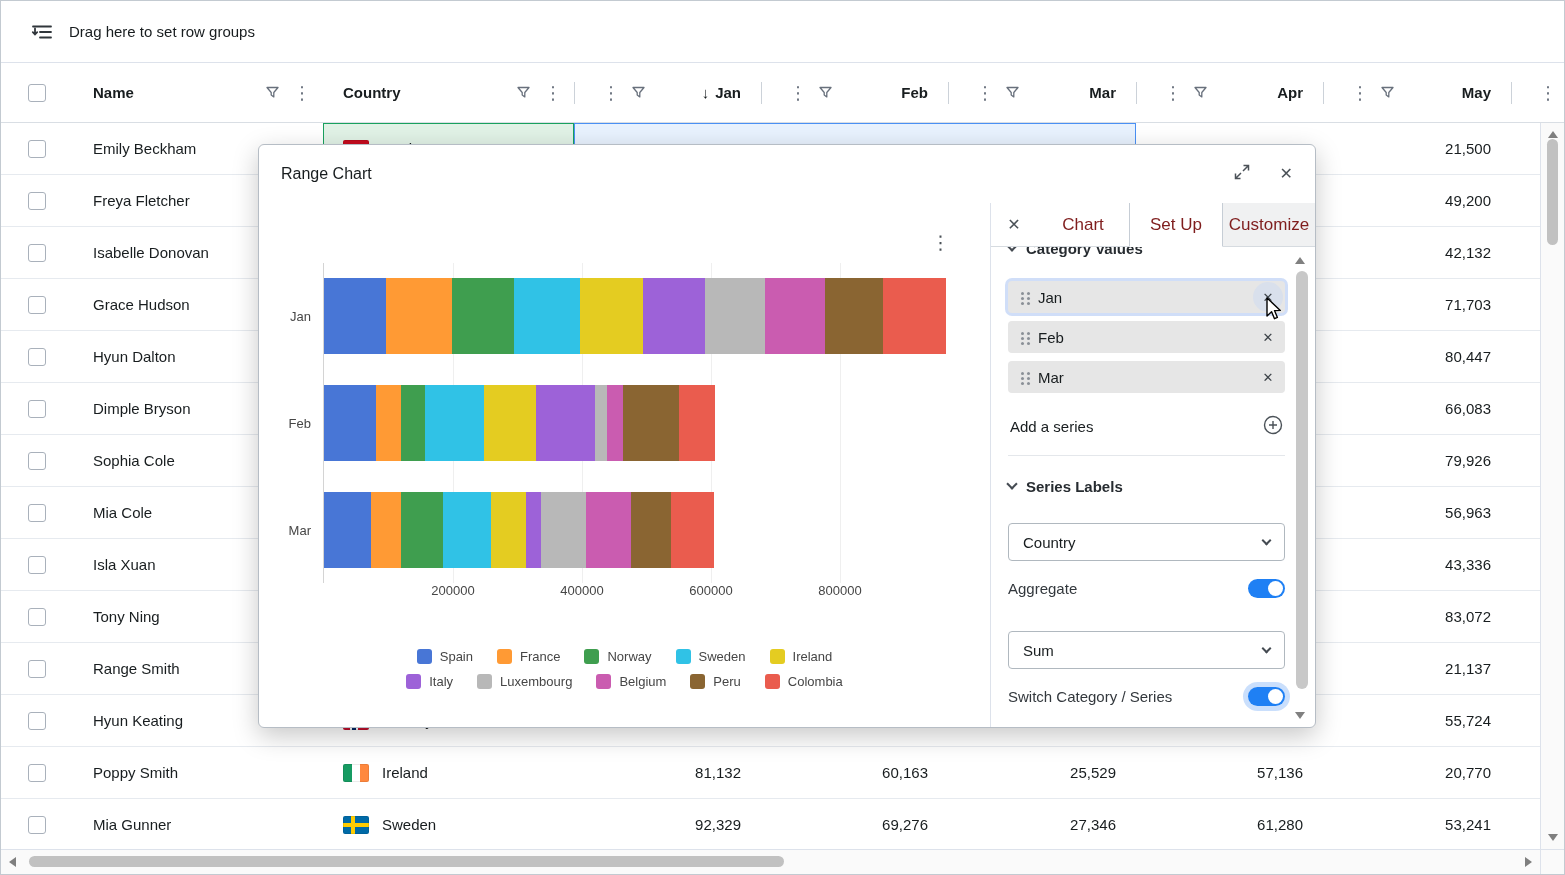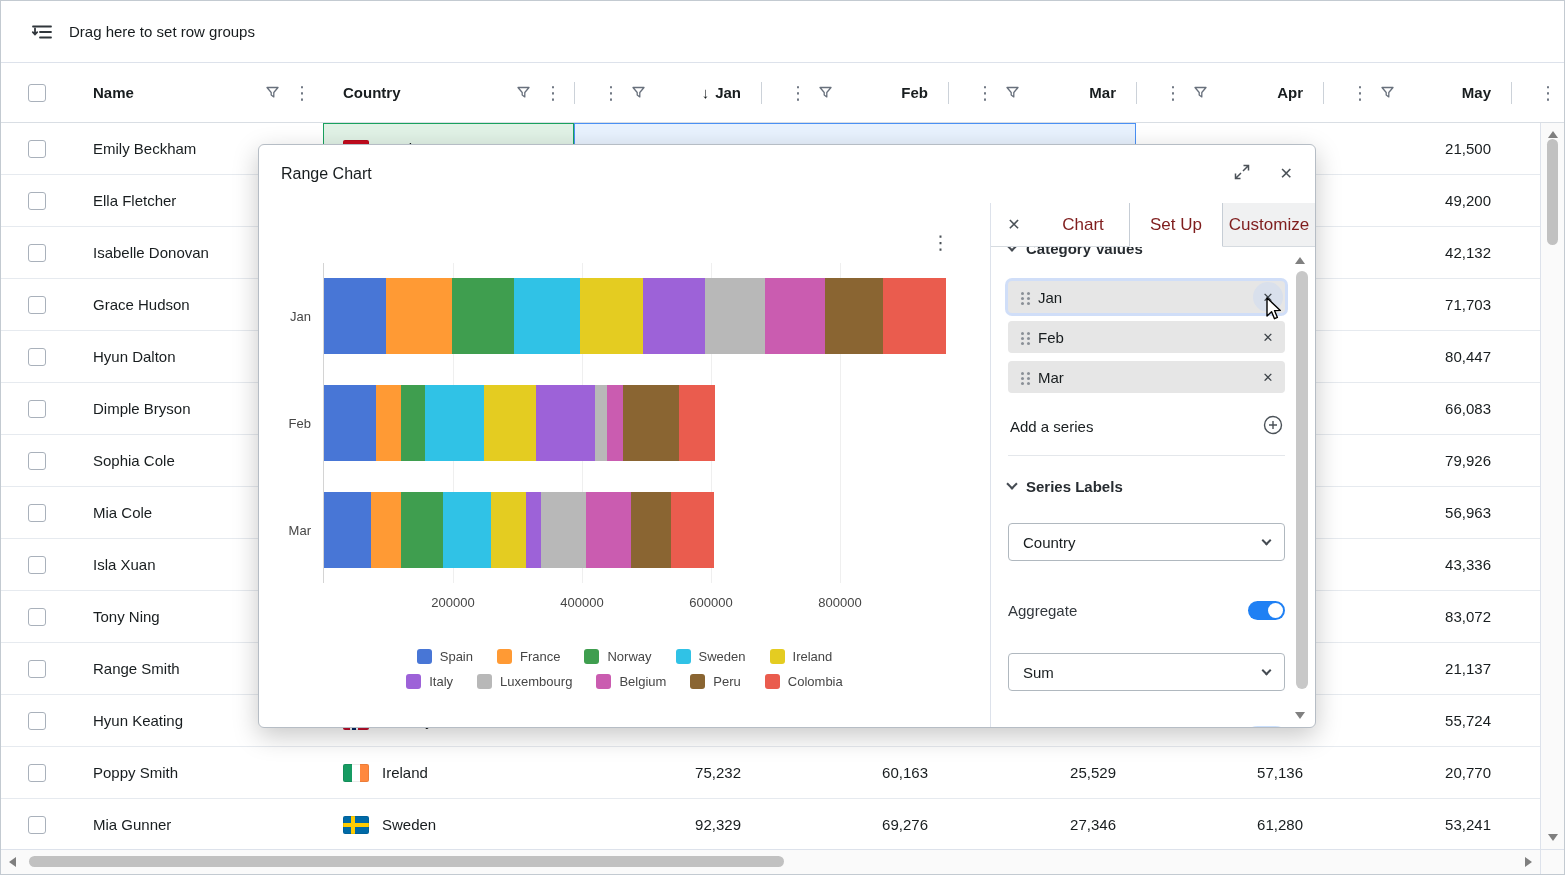--- a/index.html
+++ b/index.html
@@ -64,21 +64,21 @@
 
   
   .chartsec{flex:1;position:relative}
   .chart-kebab{position:absolute;top:28px;right:40px;font-size:19px;color:#4b5258}
   .plot{position:absolute;left:64px;top:60px;width:645px;height:320px;border-left:1px solid #d4d4d4;display:flex;flex-direction:column}
   .grid-v{position:absolute;top:0;bottom:0;width:1px;background:#efefef}
   .band{flex:1;position:relative}
   .cat{position:absolute;right:calc(100% + 13px);top:50%;transform:translateY(-50%);font-size:13px;color:#464646;white-space:nowrap}
   .bar{position:absolute;left:0;top:50%;transform:translateY(-50%);height:76px;display:flex}
   .seg{height:100%;flex:0 0 auto}
-  .tick{position:absolute;top:332px;transform:translateX(-50%);font-size:13px;color:#464646}
+  .tick{position:absolute;top:320px;transform:translateX(-50%);font-size:13px;color:#464646}
   .legend{position:absolute;left:0;right:0;top:446px;display:flex;flex-direction:column;align-items:center;gap:10px}
   .lgrow{display:flex;gap:24px}
   .lgitem{display:flex;align-items:center;gap:8px;font-size:13px;color:#464646}
   .lgm{width:15px;height:15px;border-radius:3px;display:inline-block}
 
   
   .panel{width:325px;flex:0 0 325px;border-left:1px solid #dde2eb;display:flex;flex-direction:column}
   .ptabs{height:44px;flex:0 0 44px;display:flex;align-items:stretch;border-bottom:1px solid #d6dbe0}
   .pclose{width:46px;display:flex;align-items:center;justify-content:center}
   .ptab{flex:1;display:flex;align-items:center;justify-content:center;font-size:17px;color:#7f1d1d}
@@ -93,21 +93,21 @@
   .pill{height:32px;display:flex;align-items:center;background:#e6e6e6;border-radius:4px;padding:0 2px 0 10px;margin-bottom:8px;font-size:15px}
   .pill.focus{box-shadow:0 0 0 3px rgba(120,160,235,.35)}
   .dragdots{width:3px;height:3px;border-radius:50%;background:#8a9097;box-shadow:6px 0 #8a9097,0 5px #8a9097,6px 5px #8a9097,0 10px #8a9097,6px 10px #8a9097;margin:-8px 10px 0 3px}
   .ptext{flex:1;margin-left:4px}
   .px{width:30px;height:30px;border-radius:50%;display:flex;align-items:center;justify-content:center;font-size:13px;color:#3d4349}
   .px.hovered{background:#d9e0ec}
   .addrow{display:flex;align-items:center;justify-content:space-between;margin:18px 2px 0;height:30px;font-size:15px}
   .pdivider{border:none;border-top:1px solid #e4e7eb;margin-top:14px}
   .pselect{height:38px;border:1px solid #b0b8bf;border-radius:4px;display:flex;align-items:center;justify-content:space-between;padding:0 14px;font-size:15px;background:#fff;margin-top:28px}
   .selchev{display:inline-block;width:7px;height:7px;border-right:2px solid #454b52;border-bottom:2px solid #454b52;transform:rotate(45deg);margin-top:-4px}
-  .prow{display:flex;align-items:center;justify-content:space-between;margin-top:34px;height:30px;font-size:15px;color:#33383d}
+  .prow{display:flex;align-items:center;justify-content:space-between;margin-top:12px;height:30px;font-size:15px;color:#33383d}
   .toggle{width:37px;height:19px;border-radius:10px;background:#b8bec6;position:relative;display:inline-block;flex:0 0 auto}
   .toggle.on{background:#1f80f4}
   .toggle .knob{position:absolute;top:2px;left:2px;width:15px;height:15px;border-radius:50%;background:#fff}
   .toggle.on .knob{left:auto;right:2px}
   .toggle.halo{box-shadow:0 0 0 5px rgba(66,140,245,.28)}
   .pscroll-thumb{position:absolute;right:7px;top:24px;width:12px;height:418px;background:#c8c8c8;border-radius:6px}
   .ptri-up{position:absolute;right:10px;top:10px;width:0;height:0;border-left:5px solid transparent;border-right:5px solid transparent;border-bottom:7px solid #808080}
   .ptri-down{position:absolute;right:10px;bottom:8px;width:0;height:0;border-left:5px solid transparent;border-right:5px solid transparent;border-top:7px solid #808080}
 
   .cursor{position:absolute;left:1261px;top:296px;z-index:99;pointer-events:none}
@@ -228,21 +228,21 @@
         <div class="cell c-num rng">73,996</div>
         <div class="cell c-num rng rng-r">73,592</div>
         <div class="cell c-num">84,281</div>
         <div class="cell c-num">21,500</div>
         <div class="cell"></div>
       </div>
       <div class="grow gridcols">
         <div class="cell c-check">
           <span class="cb"></span>
         </div>
-        <div class="cell c-name">Ella Fletcher</div>
+        <div class="cell c-name">Freya Fletcher</div>
         <div class="cell c-country"></div>
         <div class="cell c-num"></div>
         <div class="cell c-num"></div>
         <div class="cell c-num"></div>
         <div class="cell c-num"></div>
         <div class="cell c-num">49,200</div>
         <div class="cell"></div>
       </div>
       <div class="grow gridcols">
         <div class="cell c-check">
@@ -379,21 +379,21 @@
       </div>
       <div class="grow gridcols">
         <div class="cell c-check">
           <span class="cb"></span>
         </div>
         <div class="cell c-name">Poppy Smith</div>
         <div class="cell c-country">
           <span class="flag f-ireland"></span>
           <span>Ireland</span>
         </div>
-        <div class="cell c-num">75,232</div>
+        <div class="cell c-num">81,132</div>
         <div class="cell c-num">60,163</div>
         <div class="cell c-num">25,529</div>
         <div class="cell c-num">57,136</div>
         <div class="cell c-num">20,770</div>
         <div class="cell"></div>
       </div>
       <div class="grow gridcols">
         <div class="cell c-check">
           <span class="cb"></span>
         </div>

